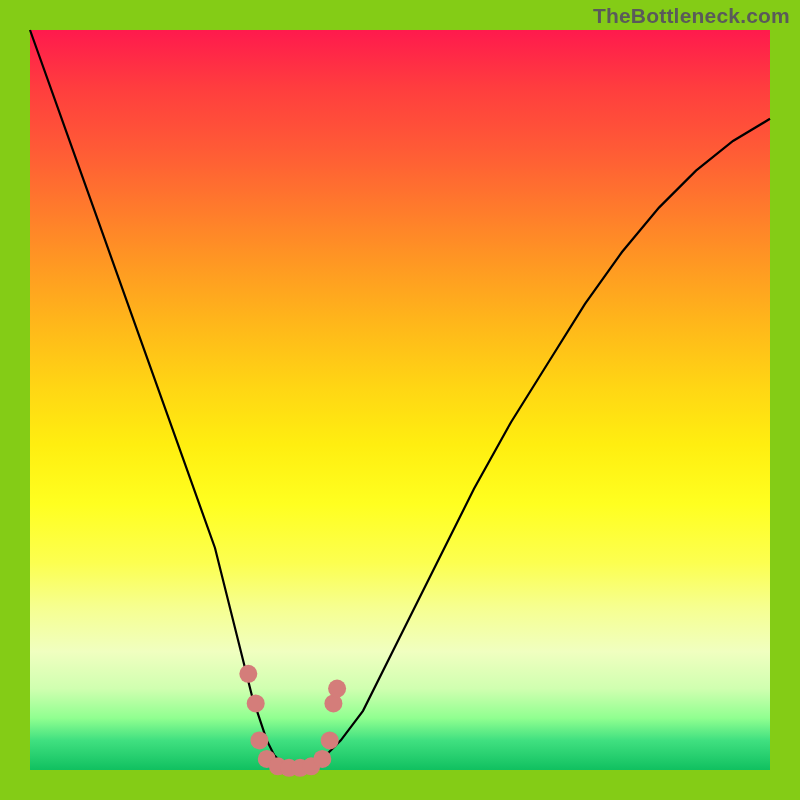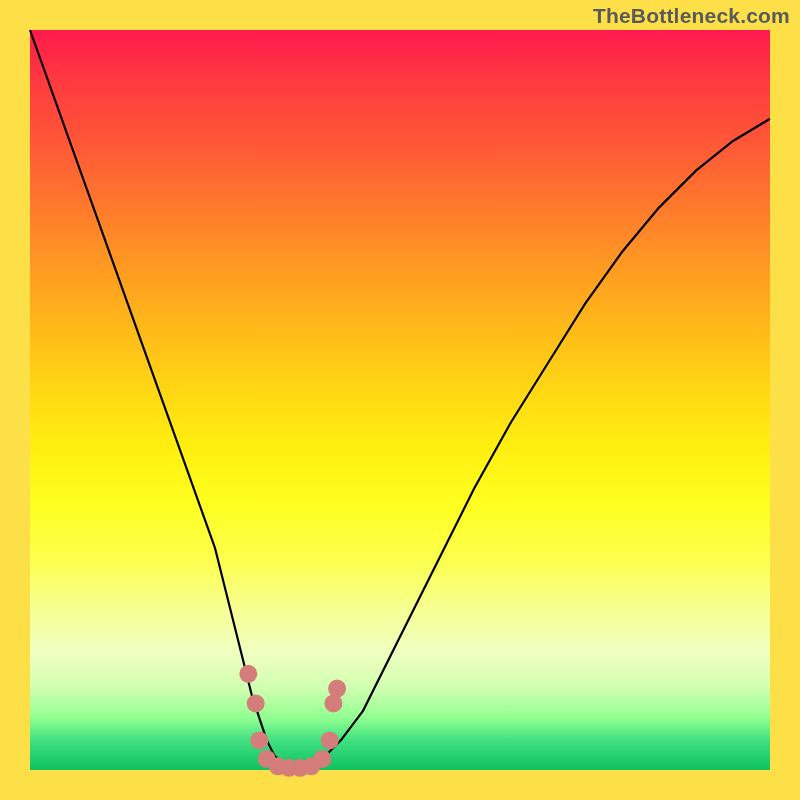--- a/index.html
+++ b/index.html
@@ -6,21 +6,21 @@
   body {
     width: 800px;
     height: 800px;
     background: #000;
     position: relative;
     overflow: hidden;
   }
   .frame {
     position: absolute;
     inset: 0;
-    background: #fde047;
+    background: #84cc16;
   }
   .plot-area {
     position: absolute;
     left: 30px;
     top: 30px;
     width: 740px;
     height: 740px;
     background: linear-gradient(to bottom,
       #ff1a4d 0%,
       #ff3e3e 8%,

